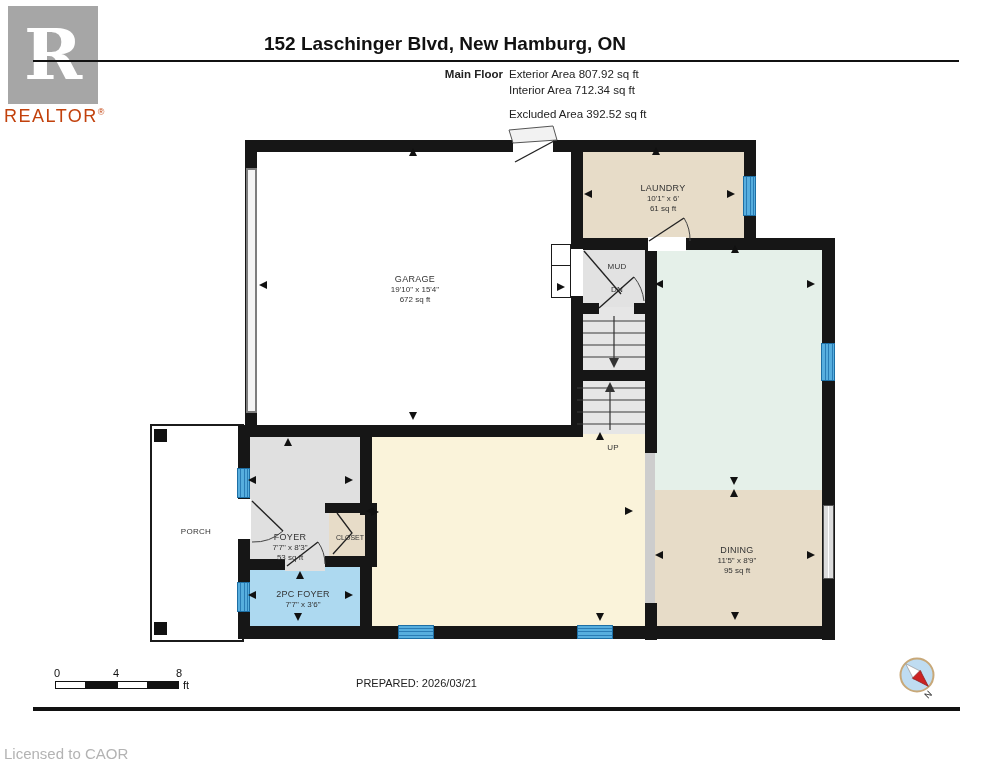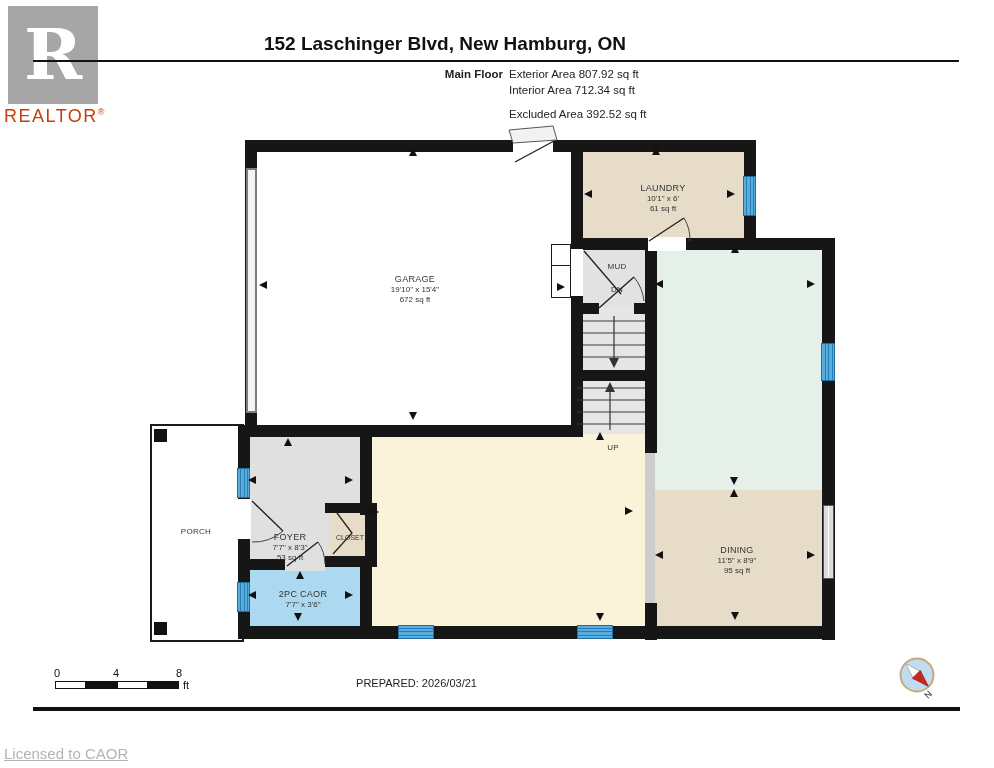--- a/index.html
+++ b/index.html
@@ -49,21 +49,21 @@
   
   .scalebar{position:absolute;left:55px;top:681px;display:flex;height:8px;}
   .scalebar span{display:block;width:31px;height:8px;box-sizing:border-box;}
   .seg-w{background:#fff;border:1.5px solid #111;}
   .seg-b{background:#111;}
   .tick{position:absolute;top:667px;width:20px;text-align:center;font-size:11px;color:#111;}
   .ftunit{position:absolute;left:183px;top:679px;font-size:11px;color:#111;}
   .prepared{position:absolute;left:0;top:677px;width:833px;text-align:center;font-size:11px;color:#222;}
   .brule{position:absolute;left:33px;top:707px;width:927px;height:4px;background:#111;}
   .disclaimer{position:absolute;left:0;top:714px;width:994px;text-align:center;font-size:10px;color:#222;}
-  .license{position:absolute;left:4px;top:745px;font-size:15px;color:#b3b3b3;text-decoration:underline;}
+  .license{position:absolute;left:4px;top:745px;font-size:15px;color:#b3b3b3;}
   svg.overlay{position:absolute;left:0;top:0;z-index:6;pointer-events:none;}
 </style>
 </head>
 <body>
 
 <div class="page">
 
   <div class="logo-box">
     <span class="logo-r">R</span>
   </div>
@@ -174,21 +174,21 @@
     <span class="nm">DINING</span>
     <span class="dm">11'5" x 8'9"</span>
     <span class="ar">95 sq ft</span>
   </div>
   <div class="rlbl" style="left:230px;top:488px;width:120px;margin-top:44px;">
     <span class="nm">FOYER</span>
     <span class="dm">7'7" x 8'3"</span>
     <span class="ar">53 sq ft</span>
   </div>
   <div class="rlbl" style="left:243px;top:589px;width:120px;">
-    <span class="nm">2PC CAOR</span>
+    <span class="nm">2PC FOYER</span>
     <span class="dm">7'7" x 3'6"</span>
   </div>
   <div class="small-lbl" style="left:587px;top:262px;width:60px;">MUD</div>
   <div class="small-lbl" style="left:597px;top:285px;width:40px;">DN</div>
   <div class="small-lbl" style="left:593px;top:443px;width:40px;">UP</div>
   <div class="tiny-lbl" style="left:329px;top:534px;width:42px;">CLOSET</div>
   <div class="small-lbl" style="left:156px;top:527px;width:80px;">PORCH</div>
 
   <svg class="overlay" width="994" height="768" viewBox="0 0 994 768">
 

